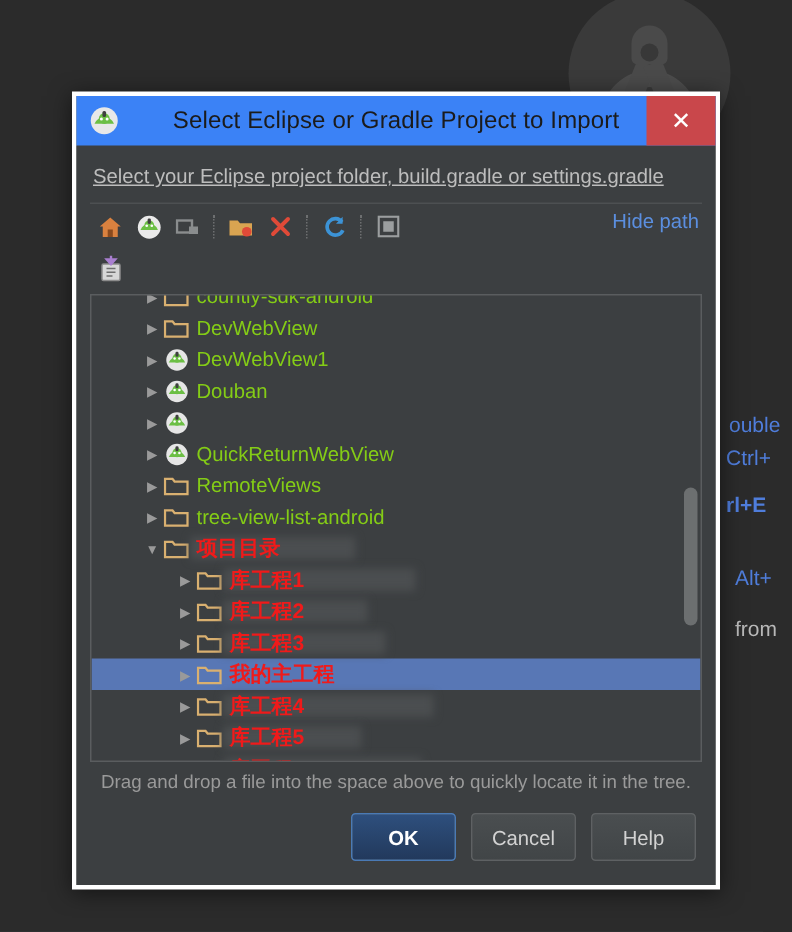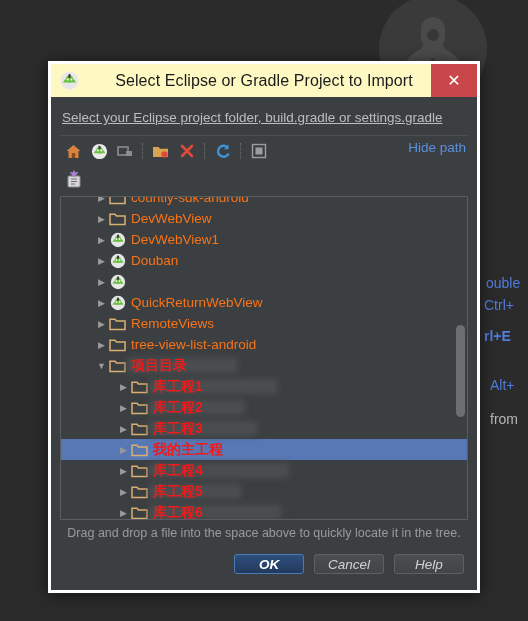--- a/index.html
+++ b/index.html
@@ -97,21 +97,21 @@
     height: 100%;
     background: #3c3f41;
     box-sizing: border-box;
     display: flex;
     flex-direction: column;
   }
 
   
   #title-bar {
     height: 33px;
-    background: #fef9c3;
+    background: #3b82f6;
     position: relative;
     display: flex;
     align-items: center;
     flex: 0 0 auto;
   }
   #title-bar-icon {
     position: absolute;
     left: 9px;
     top: 7px;
     width: 19px;
@@ -265,21 +265,21 @@
   .node-icon {
     width: 19px;
     height: 16px;
     flex: 0 0 auto;
     display: flex;
     align-items: center;
     justify-content: center;
   }
   .node-label {
     font-size: 13.5px;
-    color: #f97316;
+    color: #84cc16;
     padding-left: 4px;
     position: relative;
     z-index: 2;
   }
   .node-label.cjk {
     color: #f01a1a;
     font-weight: bold;
     font-size: 14px;
     font-family: Liberation Sans, sans-serif;
   }
@@ -321,32 +321,31 @@
   #button-row {
     display: flex;
     justify-content: flex-end;
     align-items: center;
     gap: 10px;
     padding: 14px 4px 16px 0;
     flex: 0 0 auto;
   }
   .dlg-button {
     min-width: 70px;
-    height: 20px;
+    height: 32px;
     border-radius: 3px;
     border: 1px solid #5e6163;
     background: linear-gradient(#4a4e50,#414547);
     color: #d2d2d2;
     font-size: 13.5px;
     display: flex;
     align-items: center;
     justify-content: center;
     cursor: pointer;
     box-sizing: border-box;
-    font-style: italic;
   }
   .dlg-button.default {
     background: linear-gradient(#2e4f7d,#22395c);
     border: 1px solid #4a7ab5;
     color: #ffffff;
     font-weight: bold;
   }
 
   
   #right-strip {

